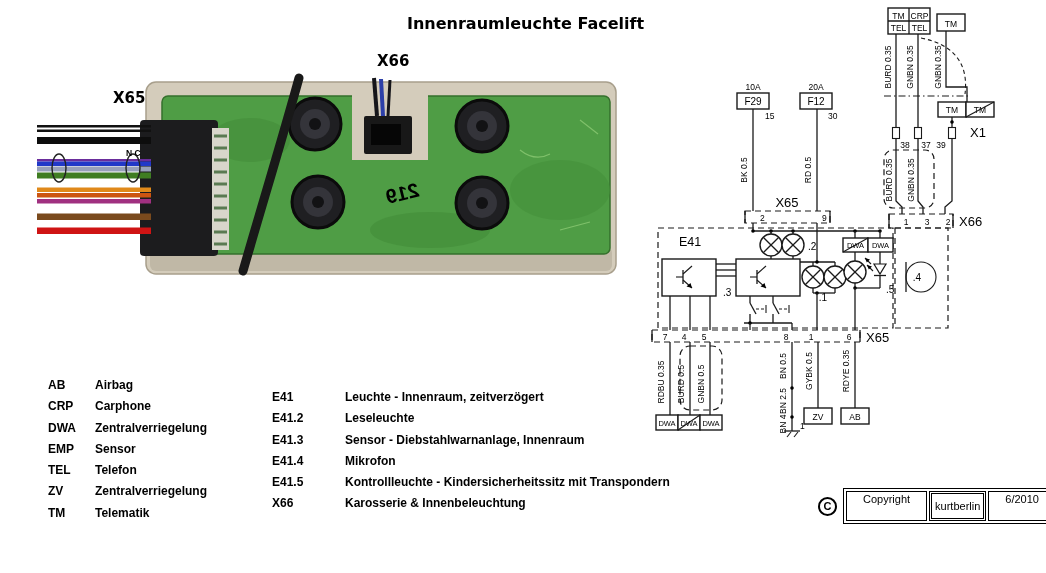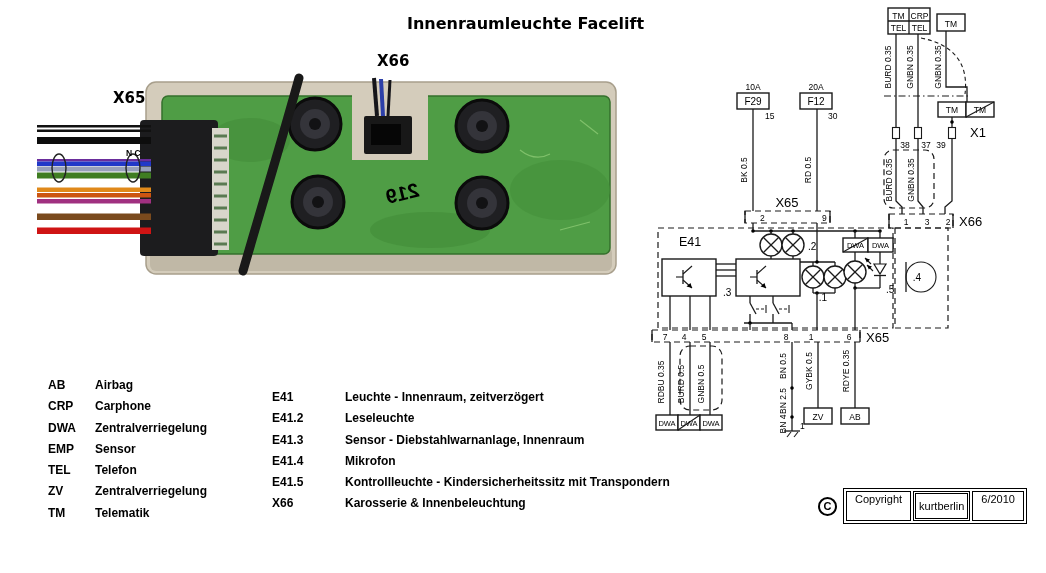--- a/index.html
+++ b/index.html
@@ -9,21 +9,21 @@
   .abs{position:absolute;white-space:nowrap;}
   .title{font-weight:bold;font-size:16px;font-family:"DejaVu Sans",sans-serif;}
   .conn-label{font-weight:bold;font-size:15px;font-family:"DejaVu Sans",sans-serif;}
   .legend{font-size:12px;line-height:21.3px;font-weight:bold;}
   .legend .abbr{display:inline-block;width:47px;}
   .legend .code{display:inline-block;width:73px;}
   .copy{display:flex;align-items:center;font-size:11px;}
   .copy-circle{display:inline-block;width:15px;height:15px;border:2px solid #000;border-radius:50%;
                font-weight:bold;font-size:11px;line-height:15px;text-align:center;margin-right:6px;}
   .copy-box{display:flex;border:1px solid #000;padding:2px;gap:2px;background:#fff;}
-  .copy-box span{border:1px solid #000;padding:0 8px;line-height:14px;}
+  .copy-box span{border:1px solid #000;padding:0 16px;line-height:14px;}
   .copy-box .author{box-shadow:0 0 0 1px #fff inset, 0 0 0 2px #000 inset;padding:7px 5px;}
   svg text{font-family:"Liberation Sans",sans-serif;fill:#000;}
   .lab{font-size:8.5px;}
   .lab10{font-size:10px;}
   .lab13{font-size:13px;}
   .boxlab{font-size:7.5px;}
   .wire{stroke:#1a1a1a;stroke-width:1.3;fill:none;}
   .thin{stroke:#1a1a1a;stroke-width:1.1;fill:none;}
   .obox{stroke:#1a1a1a;stroke-width:1.4;fill:#fff;}
   .dashbox{stroke:#1a1a1a;stroke-width:1.2;fill:none;stroke-dasharray:6 4;}

